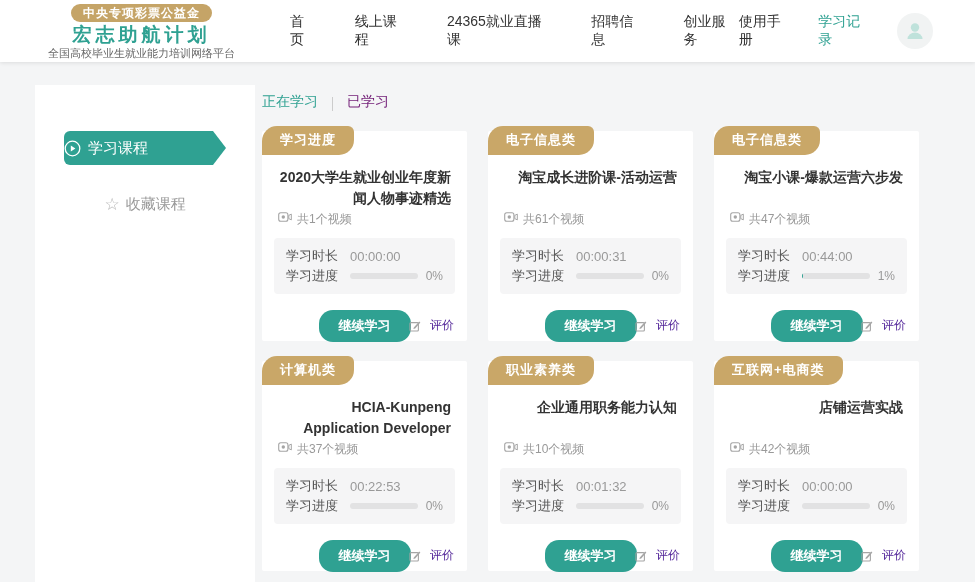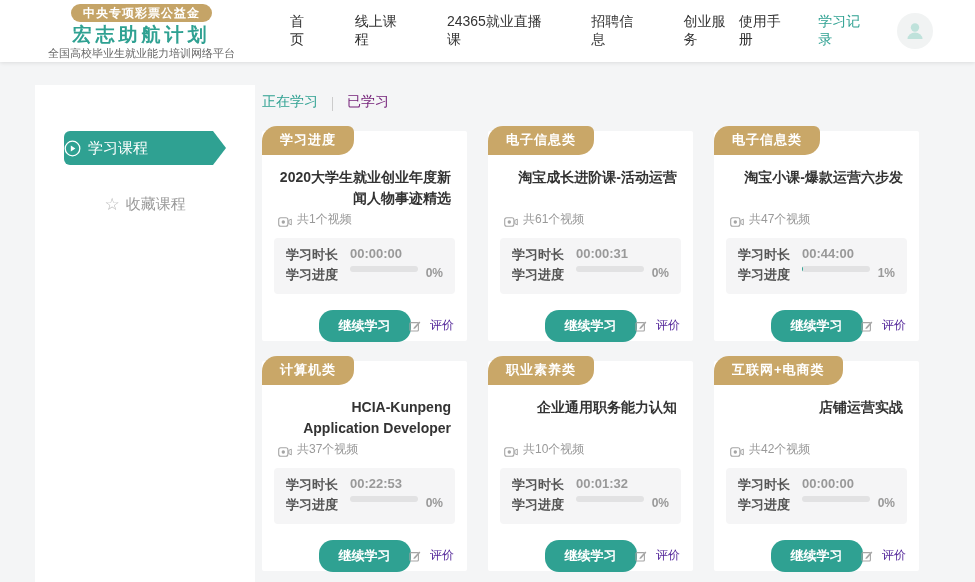--- a/index.html
+++ b/index.html
@@ -74,28 +74,28 @@
     position:absolute; top:-5px; left:0;
     background:#c9a768; color:#fff; font-size:13px; font-weight:bold;
     padding:5px 18px 6px 18px; border-radius:15px 6px 15px 0;
     letter-spacing:1px;
   }
   .card-title {
     padding:36px 16px 0 16px; font-size:14px; font-weight:bold; color:#333;
     line-height:21px; height:78px; overflow:hidden;text-align:right;
   }
   .video-row {
-    display:flex; align-items:flex-end; gap:5px; padding:0 16px; margin-top:2px;
+    display:flex; align-items:flex-start; gap:5px; padding:0 16px; margin-top:2px;
     color:#999; font-size:12px;
   }
   .stats {
     margin:10px 12px 0; background:#f5f5f6; border-radius:4px;
     padding:8px 12px; font-size:13px;
   }
-  .stat-row { display:flex; height:20px;font-weight:bold; }
+  .stat-row { display:flex; align-items:center; height:20px; }
   .stat-label { color:#555; margin-right:12px; white-space:nowrap; }
   .stat-value { color:#999; }
   .progress-track {
     flex:1; height:6px; background:#e2e2e3; border-radius:3px;
     margin-right:8px; overflow:hidden; position:relative;
   }
   .progress-fill {
     position:absolute; left:0; top:0; height:100%;
     background:#2fa192; border-radius:3px;
   }

